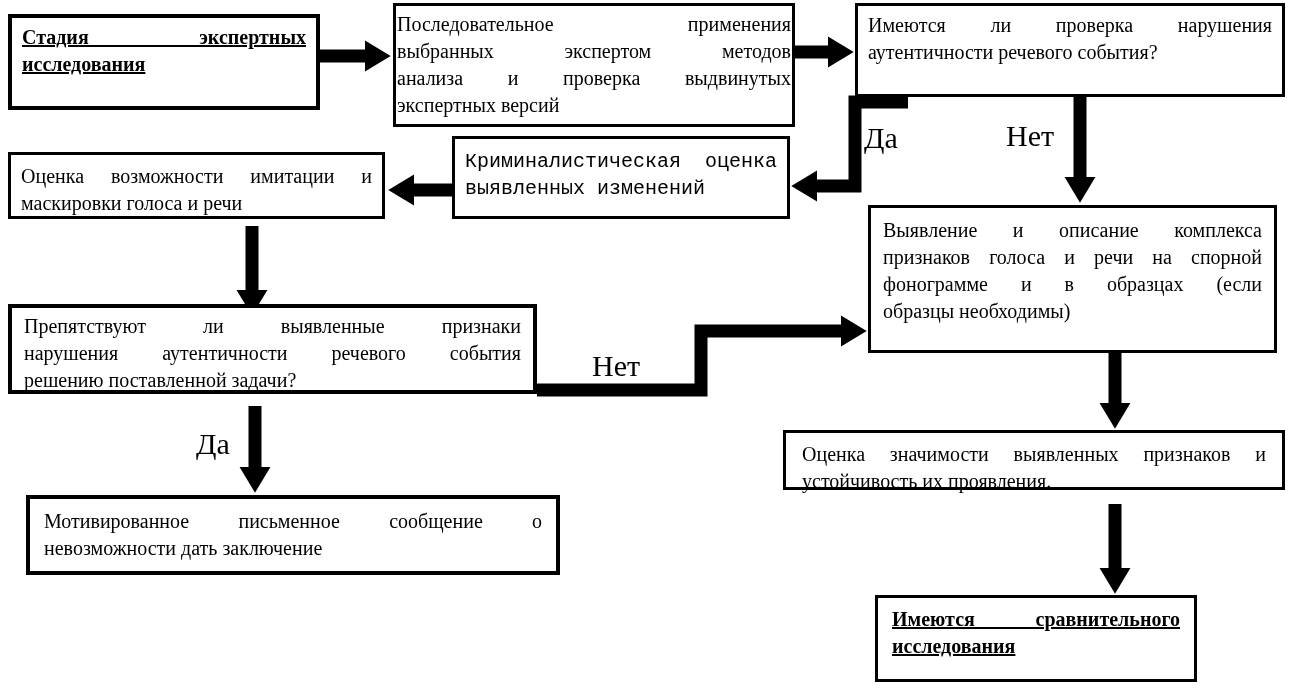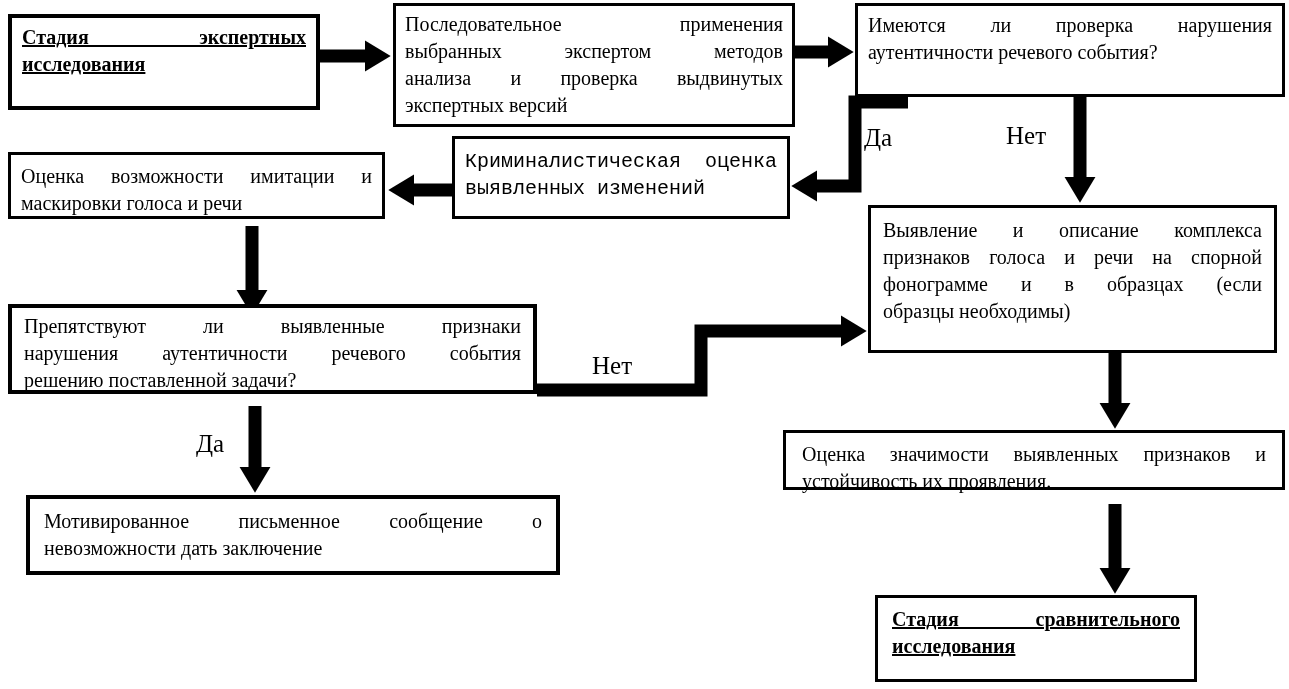--- a/index.html
+++ b/index.html
@@ -24,29 +24,29 @@
     line-height:27px;
     padding:5px 10px;
     z-index:2;
   }
   .box.b-thick { border-width:4px; }
   .box.b-title { font-weight:bold; text-decoration:underline; }
   .jline { text-align:justify; text-align-last:justify; }
   .jline.last { text-align-last:left; }
   .edge-label {
     position:absolute;
-    font-size:25px;
+    font-size:30px;
     line-height:28px;
     z-index:3;
     background:transparent;
     text-align:right;
   }
   
   #box1  { left:8px;   top:14px;  width:312px; height:96px;  padding:6px 10px; }
-  #box2  { left:393px; top:3px;   width:402px; height:124px; padding:5px 9px;  }
+  #box2  { left:393px; top:3px;   width:402px; height:124px; padding:5px 1px;  }
   #box3  { left:855px; top:3px;   width:430px; height:94px;  padding:6px 10px; }
   #box4  { left:8px;   top:152px; width:377px; height:67px;  padding:8px 10px; }
   #box5  { left:452px; top:136px; width:338px; height:83px;  padding:9px 10px;font-family:Liberation Mono, monospace; }
   #box6  { left:868px; top:205px; width:409px; height:148px; padding:9px 12px; }
   #box7  { left:8px;   top:304px; width:529px; height:90px;  padding:5px 12px; }
   #box8  { left:14px;  top:495px; width:534px; height:80px;  padding:9px 14px;margin-left:12px; }
   #box9  { left:783px; top:430px; width:502px; height:60px;  padding:8px 16px; }
   #box10 { left:875px; top:595px; width:322px; height:87px;  padding:8px 14px; }
   #lbl-yes-top { left:864px;  top:124px; }
   #lbl-no-top  { left:1006px; top:122px; }
@@ -122,21 +122,21 @@
       <div class="jline">Мотивированное письменное сообщение о</div>
       <div class="jline last">невозможности дать заключение</div>
     </div>
 
   <div id="box9" class="box">
       <div class="jline">Оценка значимости выявленных признаков и</div>
       <div class="jline last">устойчивость их проявления.</div>
     </div>
 
   <div id="box10" class="box b-title">
-      <div class="jline">Стадия сравнительного</div>
+      <div class="jline">Имеются сравнительного</div>
       <div class="jline last">исследования</div>
     </div>
 
   <div id="lbl-yes-top" class="edge-label">Да</div>
 
   <div id="lbl-no-top" class="edge-label">Нет</div>
 
   <div id="lbl-no-mid" class="edge-label">Нет</div>
 
   <div id="lbl-yes-mid" class="edge-label">Да</div>

